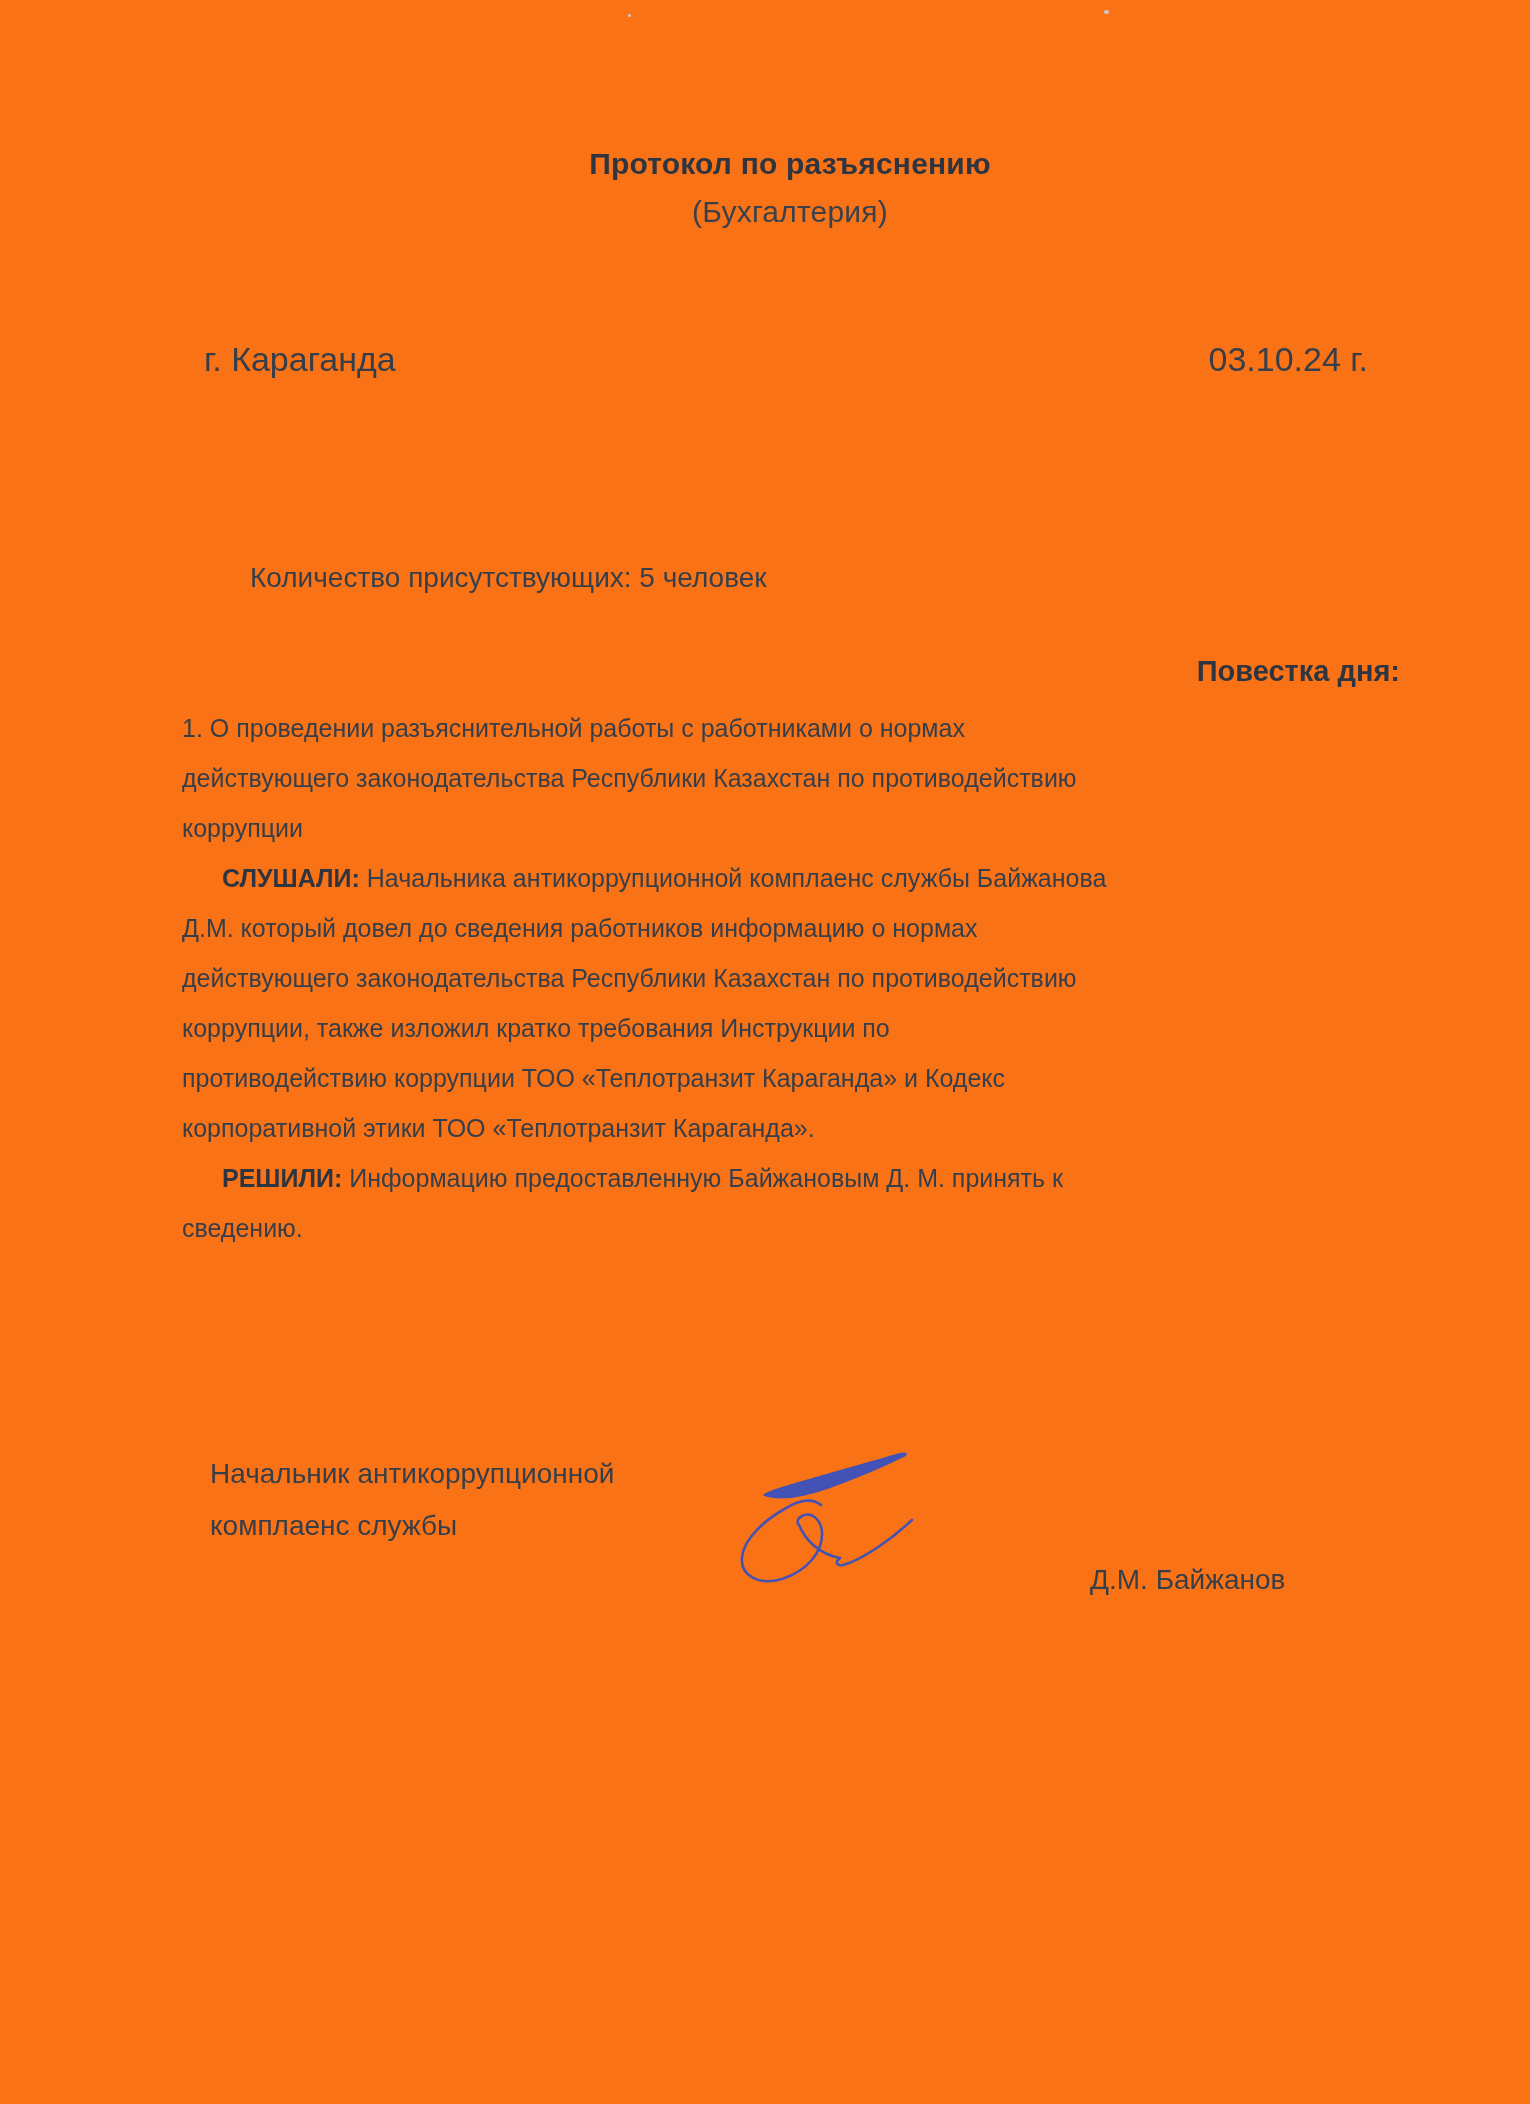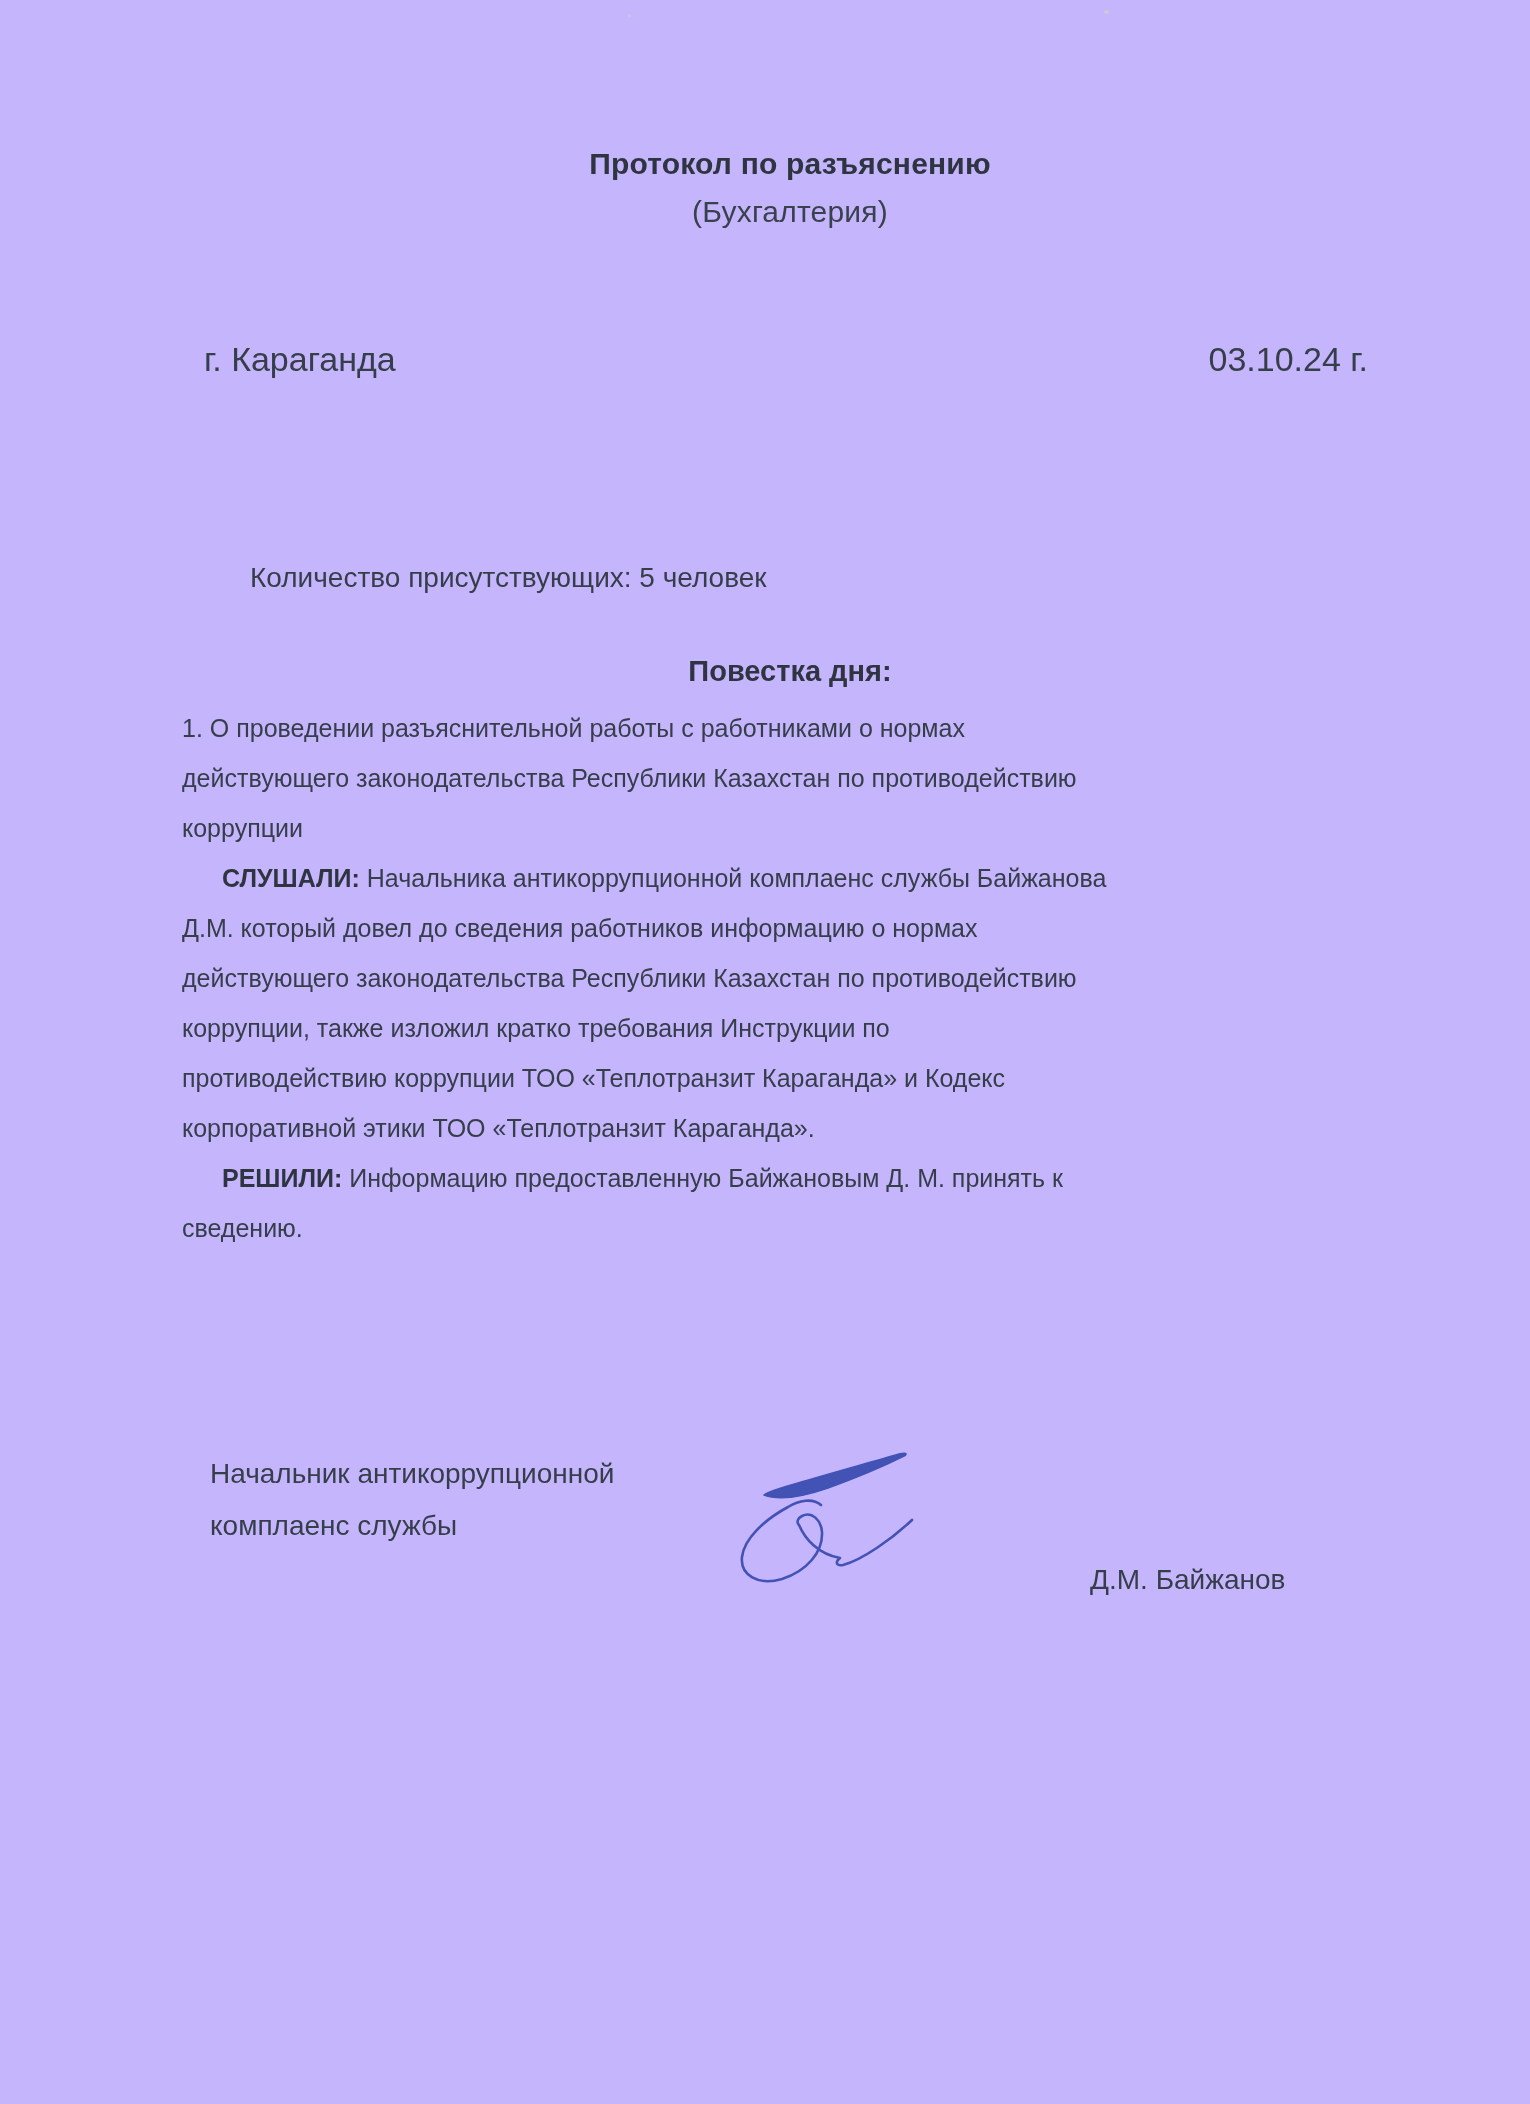--- a/index.html
+++ b/index.html
@@ -4,21 +4,21 @@
 <style>
   html, body {
     margin: 0;
     padding: 0;
     background: #e8e8e8;
   }
   .page {
     position: relative;
     width: 1530px;
     height: 2104px;
-    background: #c4b5fd;
+    background: #f97316;
     overflow: hidden;
     font-family: "Liberation Sans", "DejaVu Sans", sans-serif;
     color: #333b47;
   }
   .title-block {
     position: absolute;
     left: 180px;
     top: 140px;
     width: 1220px;
     text-align: center;
@@ -45,21 +45,21 @@
     top: 562px;
     font-size: 28px;
     white-space: nowrap;
     color: #363e4a;
   }
   .agenda-heading {
     position: absolute;
     left: 180px;
     top: 655px;
     width: 1220px;
-    text-align: center;
+    text-align: right;
     font-size: 29px;
     font-weight: bold;
     color: #2e3541;
   }
   .body-block {
     position: absolute;
     left: 182px;
     top: 703px;
     width: 1180px;
     font-size: 25px;

